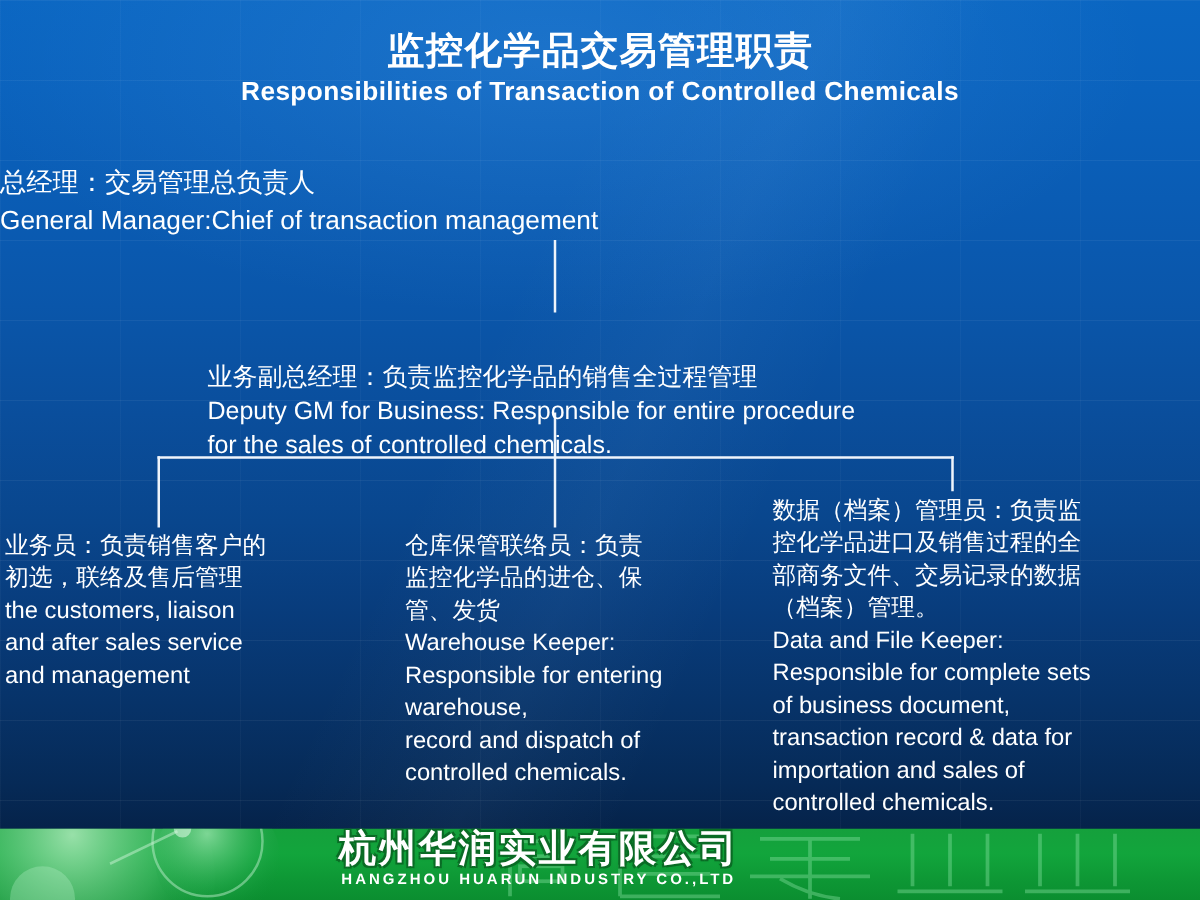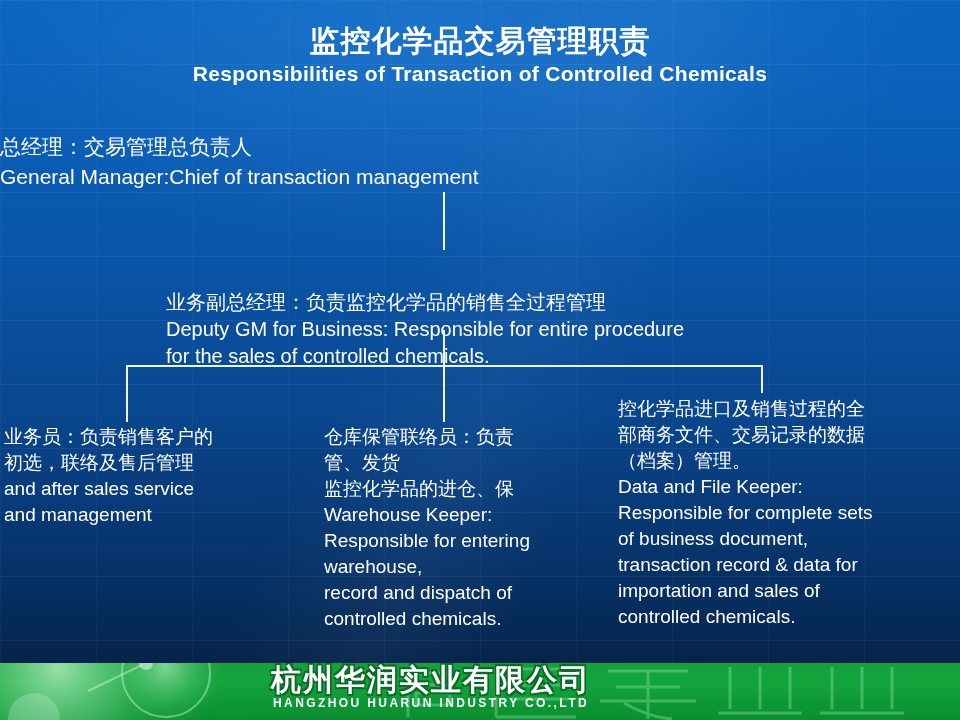--- a/index.html
+++ b/index.html
@@ -238,36 +238,38 @@
 
   <div id="level2">
     <div class="cn">业务副总经理：负责监控化学品的销售全过程管理</div>
     <div class="en">Deputy GM for Business: Responsible for entire procedure</div>
     <div class="en">for the sales of controlled chemicals.</div>
   </div>
 
   <div class="col" id="col-sales">
     <div class="cn">业务员：负责销售客户的</div>
     <div class="cn">初选，联络及售后管理</div>
+    <div class="en">the customers, liaison</div>
     <div class="en">and after sales service</div>
     <div class="en">and management</div>
   </div>
 
   <div class="col" id="col-warehouse">
     <div class="cn">仓库保管联络员：负责</div>
+    <div class="cn">监控化学品的进仓、保</div>
     <div class="cn">管、发货</div>
-    <div class="cn">监控化学品的进仓、保</div>
     <div class="en">Warehouse Keeper:</div>
     <div class="en">Responsible for entering</div>
     <div class="en">warehouse,</div>
     <div class="en">record and dispatch of</div>
     <div class="en">controlled chemicals.</div>
   </div>
 
   <div class="col" id="col-data">
+    <div class="cn">数据（档案）管理员：负责监</div>
     <div class="cn">控化学品进口及销售过程的全</div>
     <div class="cn">部商务文件、交易记录的数据</div>
     <div class="cn">（档案）管理。</div>
     <div class="en">Data and File Keeper:</div>
     <div class="en">Responsible for complete sets</div>
     <div class="en">of business document,</div>
     <div class="en">transaction record &amp; data for</div>
     <div class="en">importation and sales of</div>
     <div class="en">controlled chemicals.</div>
   </div>

